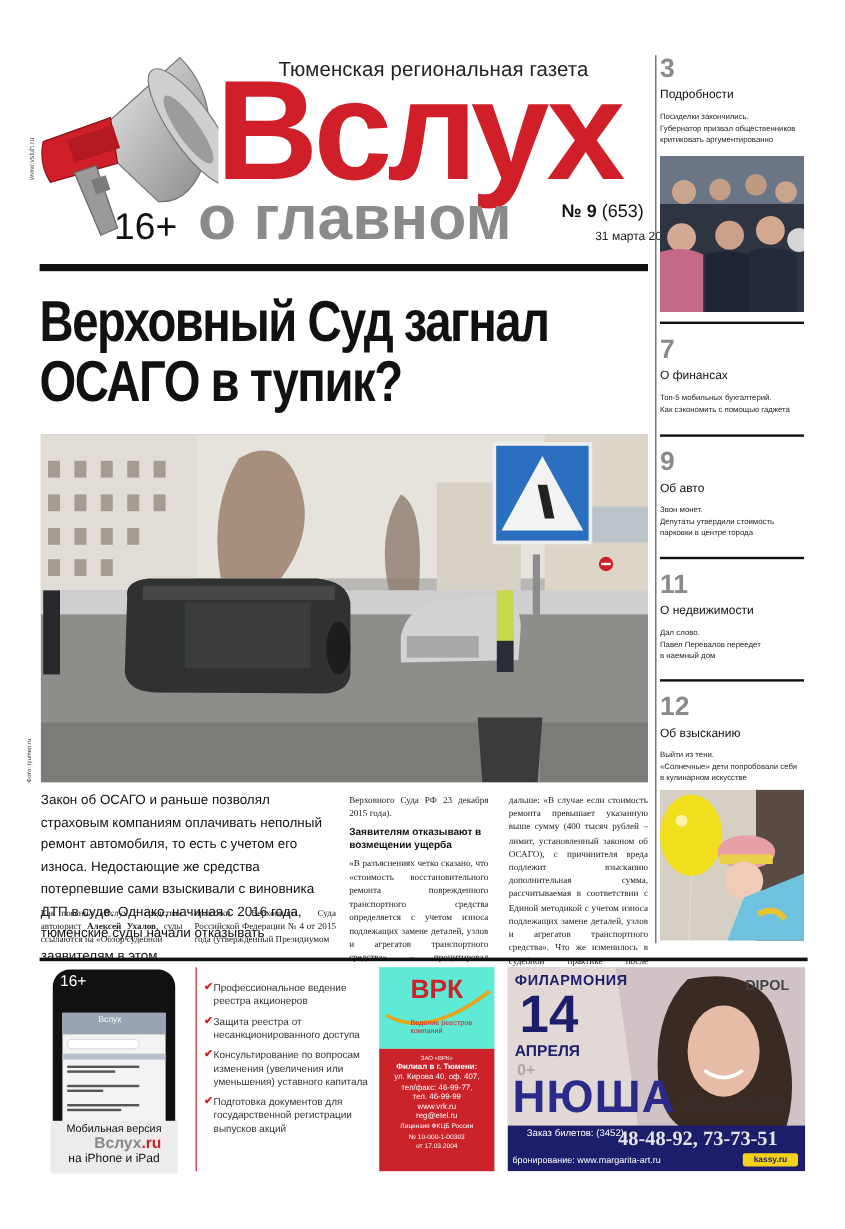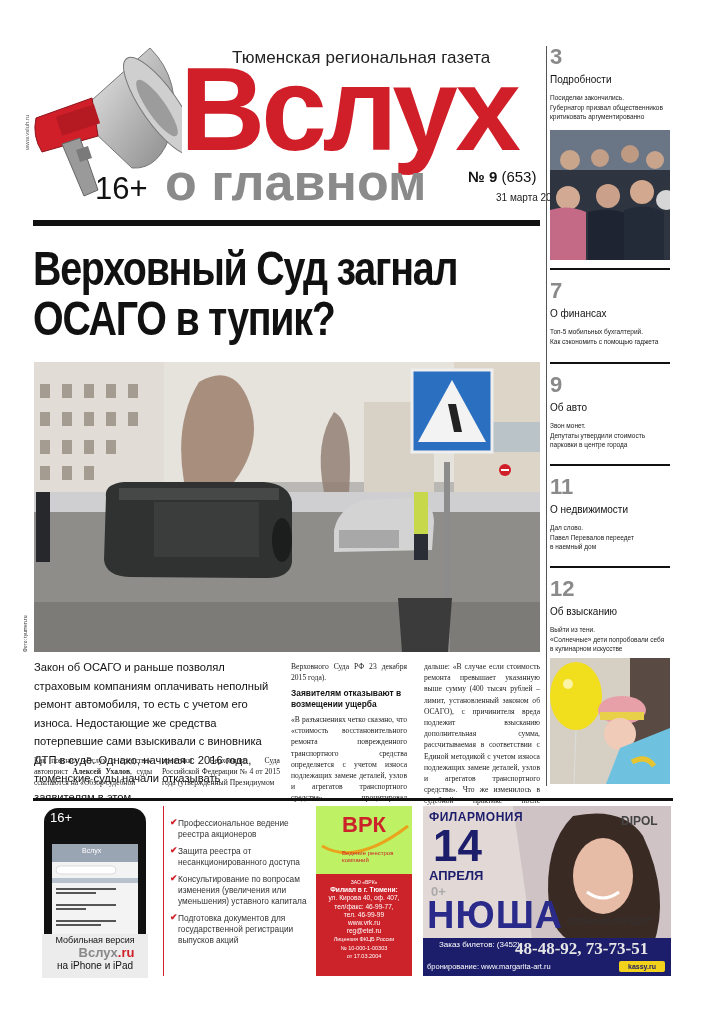--- a/index.html
+++ b/index.html
@@ -46,21 +46,21 @@
   .side-desc { font-size: 6.5px; line-height: 9.5px; color: #222; margin-top: 8px; }
   .side-rule { left: 550px; width: 120px; height: 2px; background: #111; }
   .side-photo { left: 550px; width: 120px; overflow: hidden; }
 
   
   .ad-phone { left: 42px; top: 806px; width: 106px; height: 170px; }
   .ad-brk { left: 163px; top: 806px; width: 250px; height: 170px; border-left: 1px solid #d11f2a; background: #fff; }
   .ad-brk-list { position: absolute; left: 6px; top: 12px; width: 150px; }
   .ad-brk-item { font-size: 8.3px; line-height: 11px; color: #333; margin-bottom: 6px; padding-left: 8px; position: relative; }
   .ad-brk-item .chk { position: absolute; left: 0; top: -1px; color: #d11f2a; font-weight: bold; font-size: 9px; }
-  .ad-brk-logo { position: absolute; left: 152px; top: 0; width: 96px; height: 68px; background: #bef264; }
+  .ad-brk-logo { position: absolute; left: 152px; top: 0; width: 96px; height: 68px; background: #5eead4; }
   .ad-brk-red { position: absolute; left: 152px; top: 68px; width: 96px; height: 102px; background: #cc2229; color: #fff; text-align: center; padding-top: 4px; }
   .ad-brk-red div { font-size: 6.6px; line-height: 8.2px; }
   .ad-concert { left: 423px; top: 806px; width: 248px; height: 170px; overflow: hidden; background: #d9cfcf; }
 </style>
 </head>
 <body>
 
 <div class="abs megaphone">
   <svg width="150" height="170" viewBox="0 0 150 170">
     <defs>

